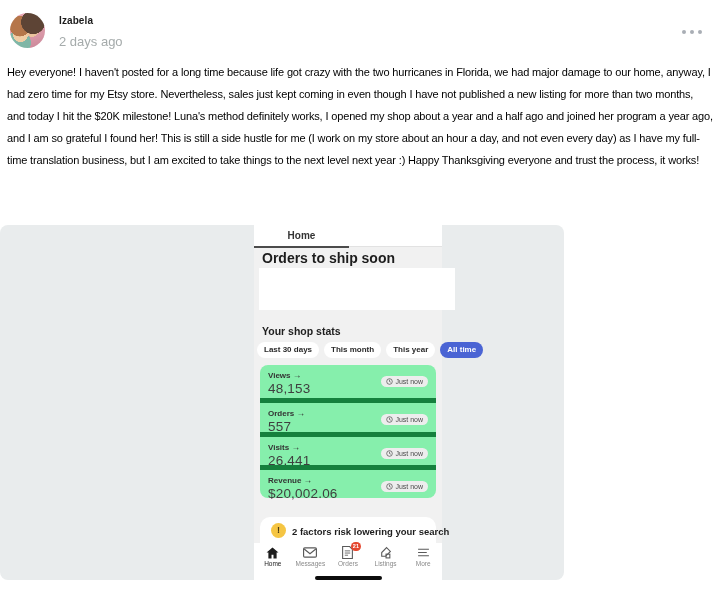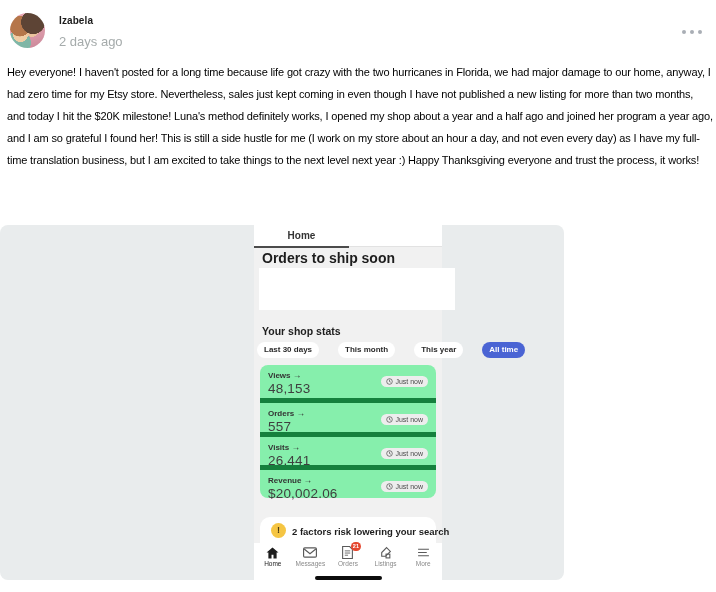--- a/index.html
+++ b/index.html
@@ -38,21 +38,21 @@
   .tab-underline { position:absolute; left:0; top:21px; width:95px; height:2px; background:#4c4c4c; }
   .tab-news { left:95px; width:93px; font-size:9.5px; color:#a9a9a9; }
 
   .orders-band { position:absolute; left:8px; top:23px; height:20px; line-height:20px;
     font-size:14px; font-weight:bold; color:#1d1d1d; }
 
   .redacted { position:absolute; left:259px; top:43px; width:196px; height:42px; background:#fff; }
 
   .stats-title { position:absolute; left:8px; top:100px; font-size:10.5px; font-weight:bold; color:#1d1d1d; }
 
-  .chips { position:absolute; left:3px; top:117px; display:flex; gap:19px; }
+  .chips { position:absolute; left:3px; top:117px; display:flex; gap:5px; }
   .chip { height:16px; line-height:16px; padding:0 7px; border-radius:8.5px; background:#fff;
     font-size:8px; font-weight:bold; color:#2a2a2a; white-space:nowrap; }
   .chip.selected { background:#4a64d4; color:#fff; }
 
   .stats-card { position:absolute; left:6px; top:140px; width:176px; height:133px;
     background:#86efac; border-radius:8px; }
   .stat-row { position:relative; height:33.25px; padding:5px 8px 0; }
   .stat-row + .stat-row { border-top:5px solid #15803d; }
   .stat-label { font-size:8px; font-weight:bold; color:#333; }
   .stat-arrow { font-size:8.5px; color:#333; }

